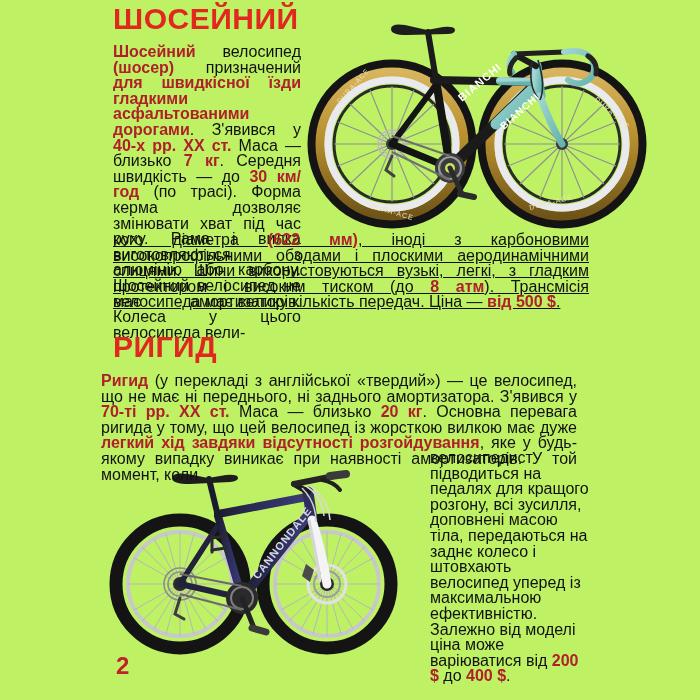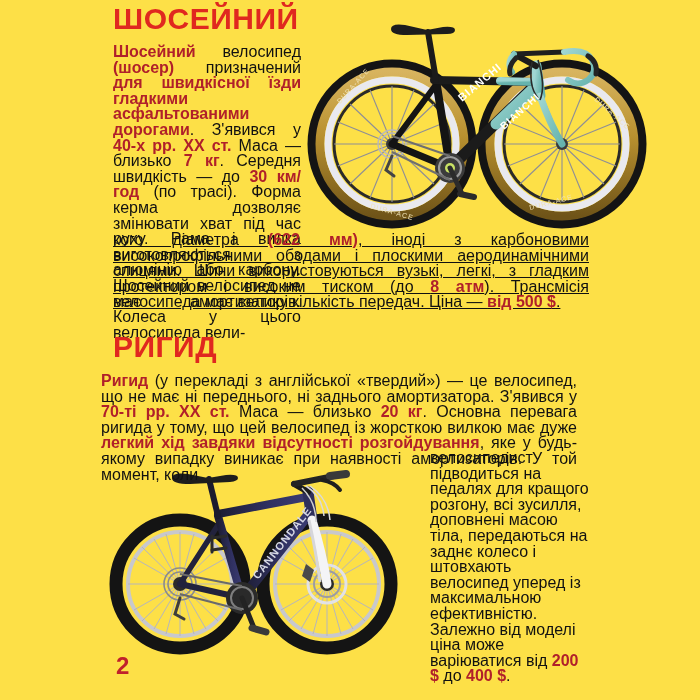--- a/index.html
+++ b/index.html
@@ -12,21 +12,21 @@
     height: 700px;
     position: relative;
     overflow: hidden;
     font-family: "Liberation Sans", sans-serif;
     color: #1a1a1a;
   }
 
   .page {
     position: absolute;
     inset: 0;
-    background: #fde047;
+    background: #bef264;
   }
 
   
   .section-heading {
     position: absolute;
     font-size: 30px;
     font-weight: bold;
     letter-spacing: 0.5px;
     color: #e0281f;
     line-height: 1;

